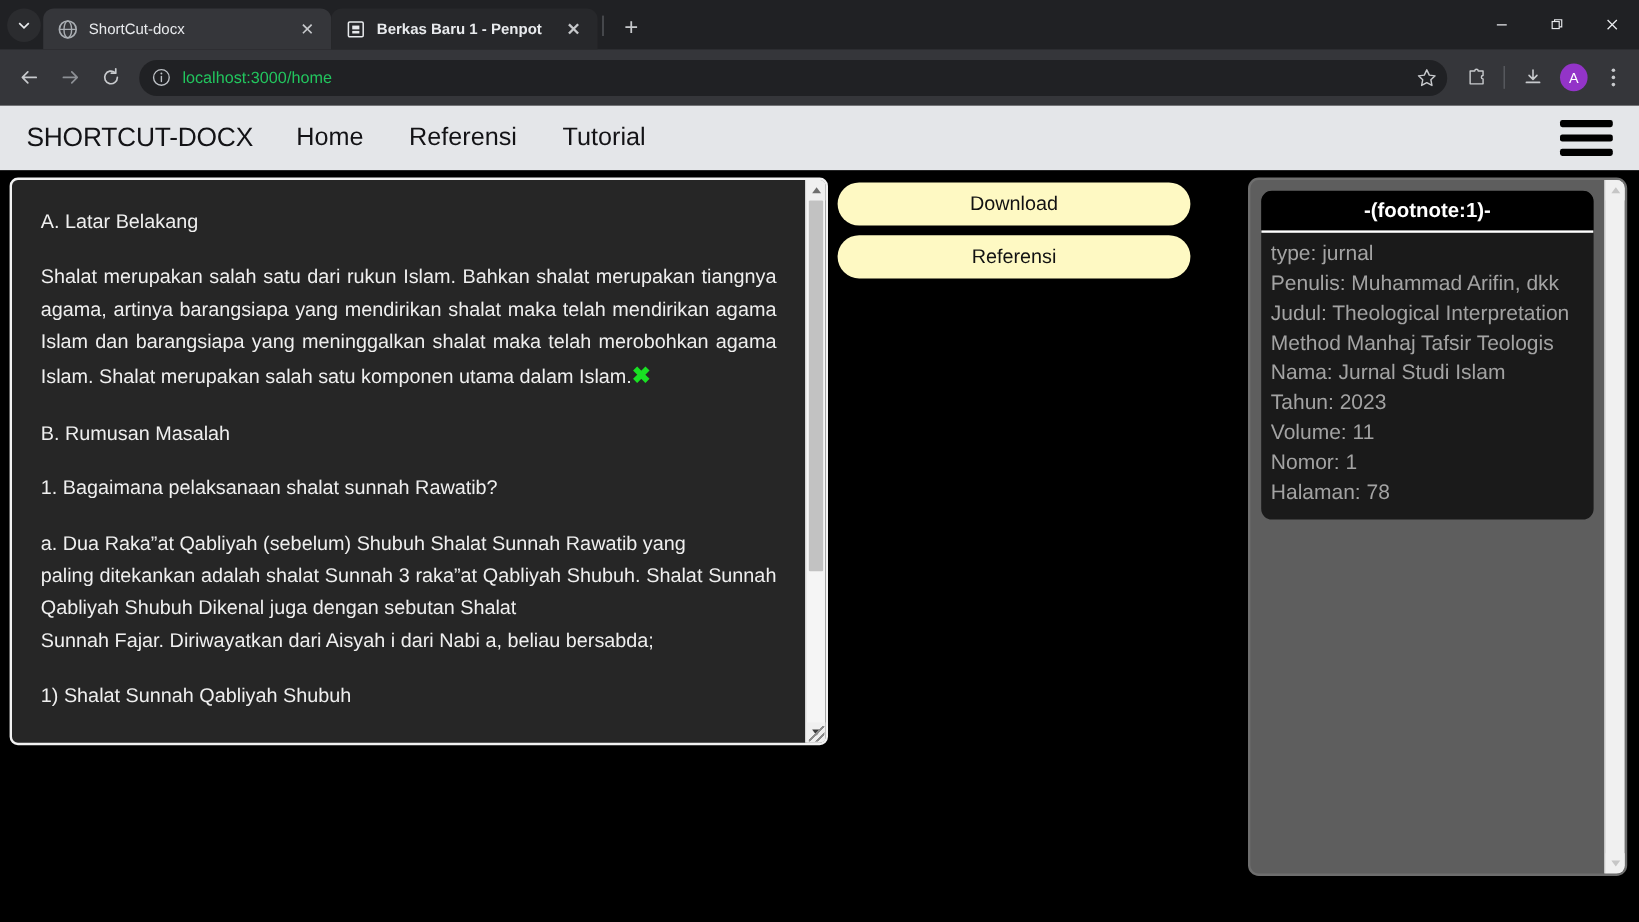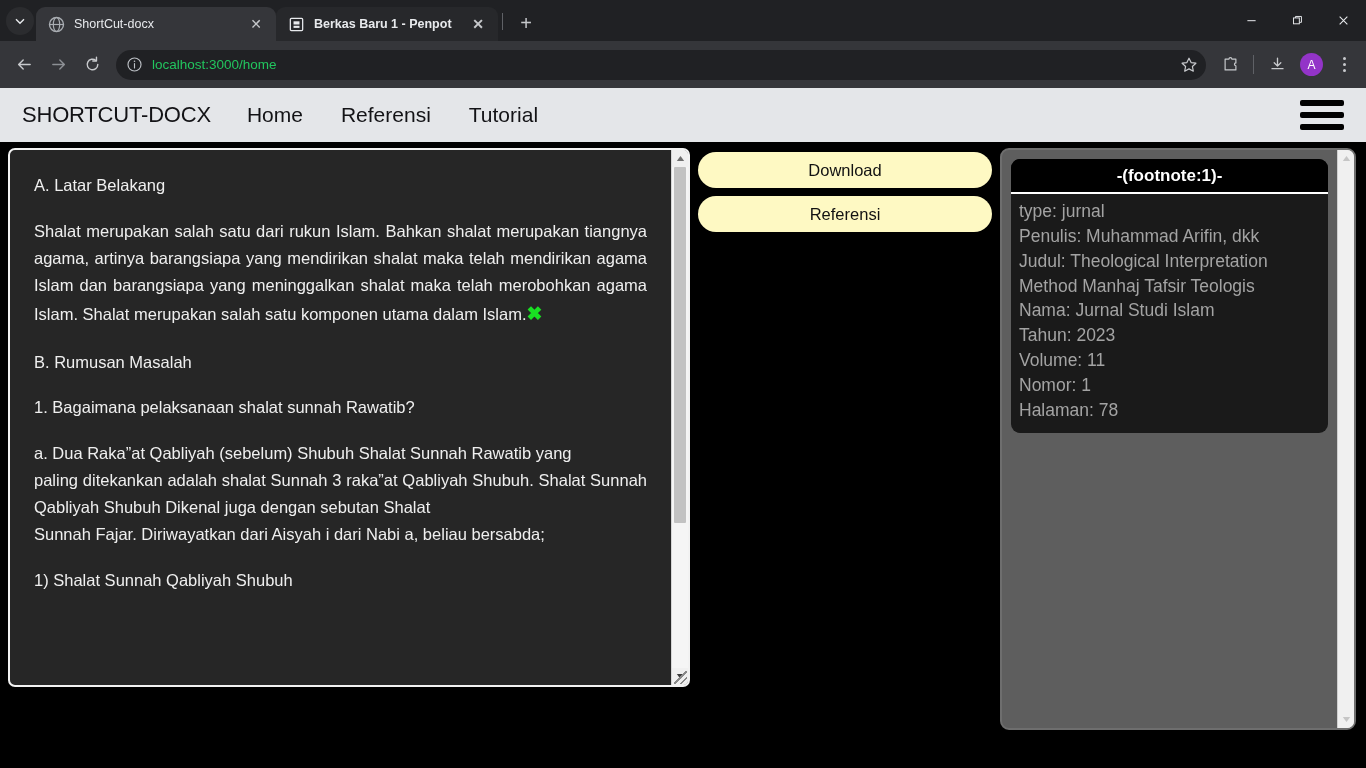--- a/index.html
+++ b/index.html
@@ -110,21 +110,21 @@
 
   
   .app-body {
     height:626px; background:#000; display:flex; align-items:flex-start;
     padding:6px 0 0 0;
   }
 
   
   .doc-col { width:690px; flex:none; padding-left:8px; }
   .doc-panel {
-    width:682px; height:539px; background:#262626;
+    width:682px; height:473px; background:#262626;
     border:2px solid #f2f2f2; border-radius:7px;
     display:flex; overflow:hidden; position:relative;justify-content:flex-end;
   }
   .doc-content {
     flex:1; padding:22px 24px 0 24px; overflow:hidden;
     color:#efefef; font-size:16.5px; line-height:1.63;
   }
   .doc-p { margin-bottom:19px; }
   .doc-p.justified { text-align:justify; }
   .doc-p.tight { margin-bottom:0; }
@@ -159,21 +159,21 @@
     display:flex; flex-direction:column; gap:8px;
   }
   .action-btn {
     height:36px; background:#fef9c3; color:#121212;
     border:none; border-radius:20px; font-size:16.5px;
     font-family:"Liberation Sans", sans-serif;
     display:flex; align-items:center; justify-content:center;
   }
 
   
-  .ref-col { flex:1; padding-right:10px; }
+  .ref-col { flex:1; padding-right:10px;margin-left:40px; }
   .ref-panel {
     height:582px; background:#5e5e5e;
     border:2px solid #6e6e6e; border-radius:9px;
     display:flex; overflow:hidden;
   }
   .ref-inner { flex:1; padding:9px; overflow:hidden; }
   .ref-card {
     background:#1a1a1a; border-radius:9px; padding:0 0 10px 0; overflow:hidden;
   }
   .ref-card-title {

